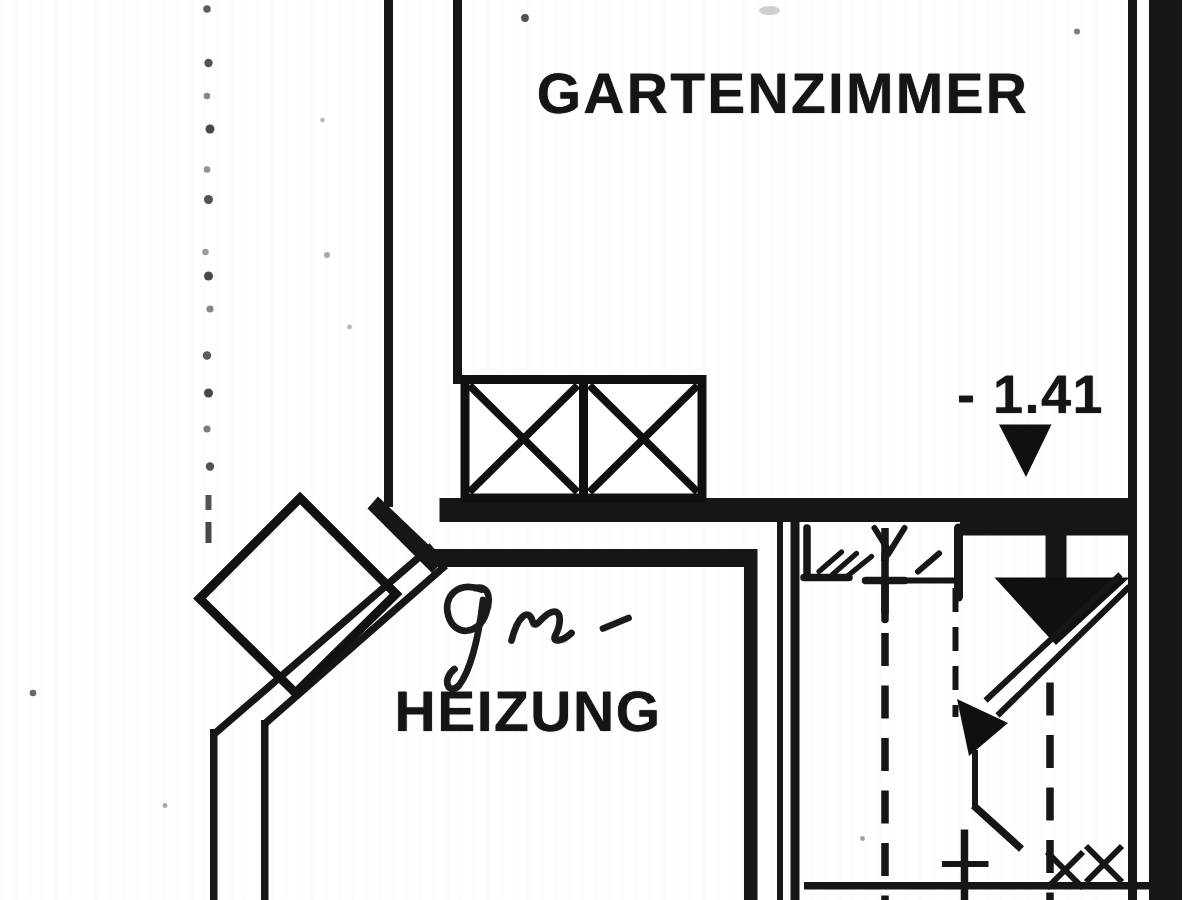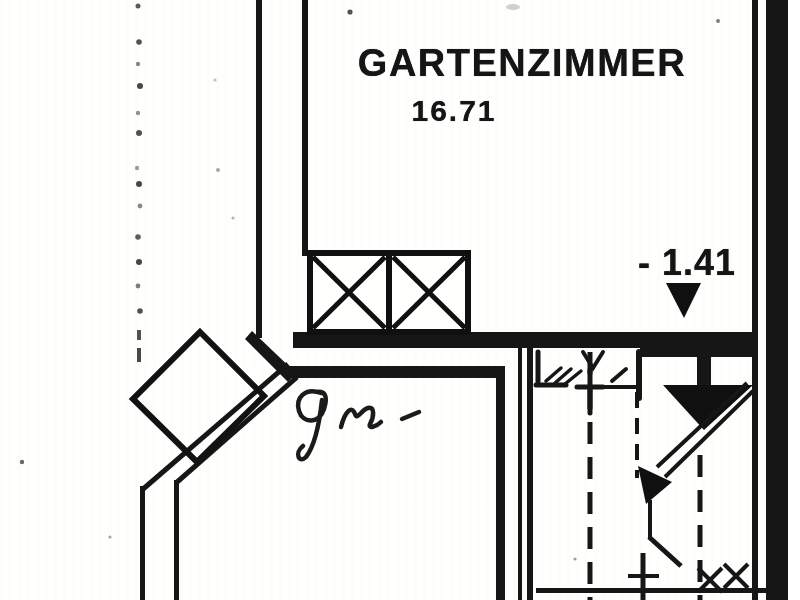--- a/index.html
+++ b/index.html
@@ -149,18 +149,18 @@
       <circle cx="575" cy="559" r="1.6" opacity="0.45"></circle>
       <circle cx="215" cy="80" r="1.6" opacity="0.3"></circle>
       <circle cx="218" cy="170" r="2" opacity="0.4"></circle>
       <circle cx="233" cy="218" r="1.6" opacity="0.35"></circle>
       <ellipse cx="513" cy="7" rx="7" ry="3" opacity="0.22"></ellipse>
     </g>
   </svg>
 
   <div class="lbl lbl-gartenzimmer">GARTENZIMMER</div>
 
-  <div class="lbl lbl-area">16.71</div>
 
+  <div class="lbl lbl-heizung">HEIZUNG</div>
 
   <div class="lbl lbl-elevation">- 1.41</div>
 
 </div>
 
 </body></html>

